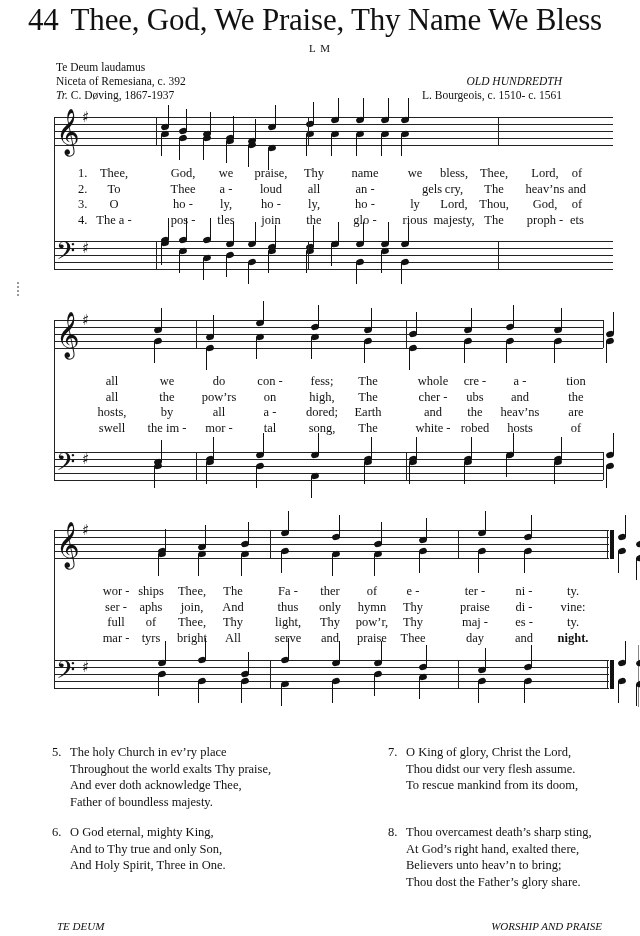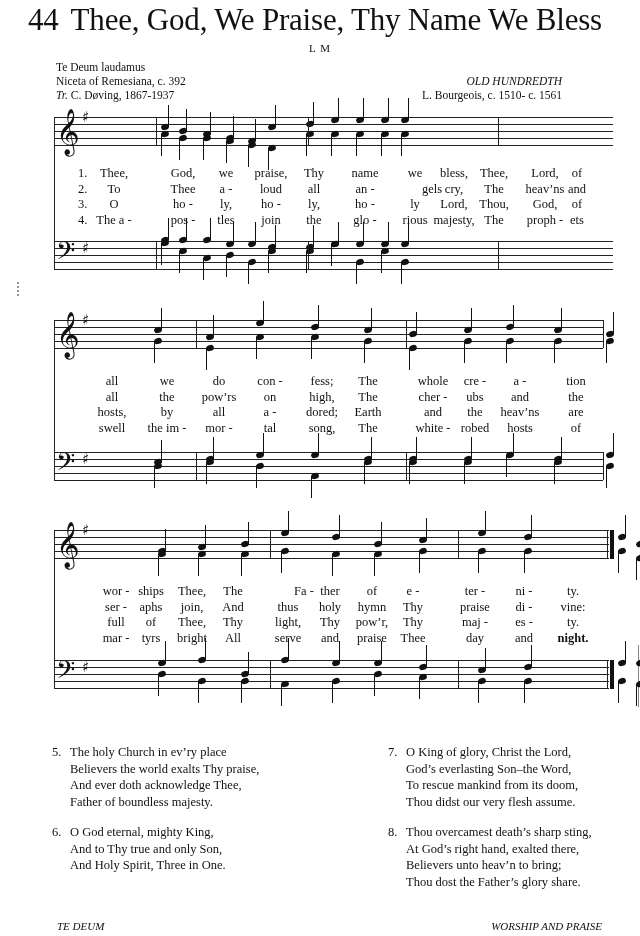--- a/index.html
+++ b/index.html
@@ -486,35 +486,35 @@
     <div class="bar" style="left: 458px; top: 660px; height: 28px;"></div>
     <div class="bar" style="left: 607px; top: 530px; height: 28px;"></div>
     <div class="final-thick" style="left: 610px; top: 530px; height: 29px;"></div>
     <div class="bar" style="left: 607px; top: 660px; height: 28px;"></div>
     <div class="final-thick" style="left: 610px; top: 660px; height: 29px;"></div>
     <div class="lyricrow" style="left: 0px; top: 584px; width: 640px;">
       <span style="left: 116px;">wor -</span>
       <span style="left: 151px;">ships</span>
       <span style="left: 192px;">Thee,</span>
       <span style="left: 233px;">The</span>
-      <span style="left: 304px;">Fa -</span>
+      <span style="left: 288px;">Fa -</span>
       <span style="left: 330px;">ther</span>
       <span style="left: 372px;">of</span>
       <span style="left: 413px;">e -</span>
       <span style="left: 475px;">ter -</span>
       <span style="left: 524px;">ni -</span>
       <span style="left: 573px;">ty.</span>
     </div>
     <div class="lyricrow" style="left: 0px; top: 599.5px; width: 640px;">
       <span style="left: 116px;">ser -</span>
       <span style="left: 151px;">aphs</span>
       <span style="left: 192px;">join,</span>
       <span style="left: 233px;">And</span>
       <span style="left: 288px;">thus</span>
-      <span style="left: 330px;">holy</span>
+      <span style="left: 330px;">only</span>
       <span style="left: 372px;">hymn</span>
       <span style="left: 413px;">Thy</span>
       <span style="left: 475px;">praise</span>
       <span style="left: 524px;">di -</span>
       <span style="left: 573px;">vine:</span>
     </div>
     <div class="lyricrow" style="left: 0px; top: 615px; width: 640px;">
       <span style="left: 116px;">full</span>
       <span style="left: 151px;">of</span>
       <span style="left: 192px;">Thee,</span>
@@ -539,36 +539,35 @@
       <span style="left: 475px;">day</span>
       <span style="left: 524px;">and</span>
       <span style="left: 573px; font-weight: bold;">night.</span>
     </div>
   </div>
 
 <div id="stanzas">
     <div class="stanza" style="left: 70px; top: 744px;">
       <span class="n">5.</span>
       <div>The holy Church in ev’ry place</div>
-      <div>Believers the world exalts Thy praise,</div>
+      <div>Throughout the world exalts Thy praise,</div>
       <div>And ever doth acknowledge Thee,</div>
       <div>Father of boundless majesty.</div>
     </div>
     <div class="stanza" style="left: 70px; top: 824px;">
       <span class="n">6.</span>
       <div>O God eternal, mighty King,</div>
       <div>And to Thy true and only Son,</div>
       <div>And Holy Spirit, Three in One.</div>
     </div>
     <div class="stanza" style="left: 406px; top: 744px;">
       <span class="n">7.</span>
       <div>O King of glory, Christ the Lord,</div>
-      <div>God’s everlasting Son–the Word,</div>
+      <div>Thou didst our very flesh assume.</div>
       <div>To rescue mankind from its doom,</div>
-      <div>Thou didst our very flesh assume.</div>
     </div>
     <div class="stanza" style="left: 406px; top: 824px;">
       <span class="n">8.</span>
       <div>Thou overcamest death’s sharp sting,</div>
       <div>At God’s right hand, exalted there,</div>
       <div>Believers unto heav’n to bring;</div>
       <div>Thou dost the Father’s glory share.</div>
     </div>
   </div>
 

